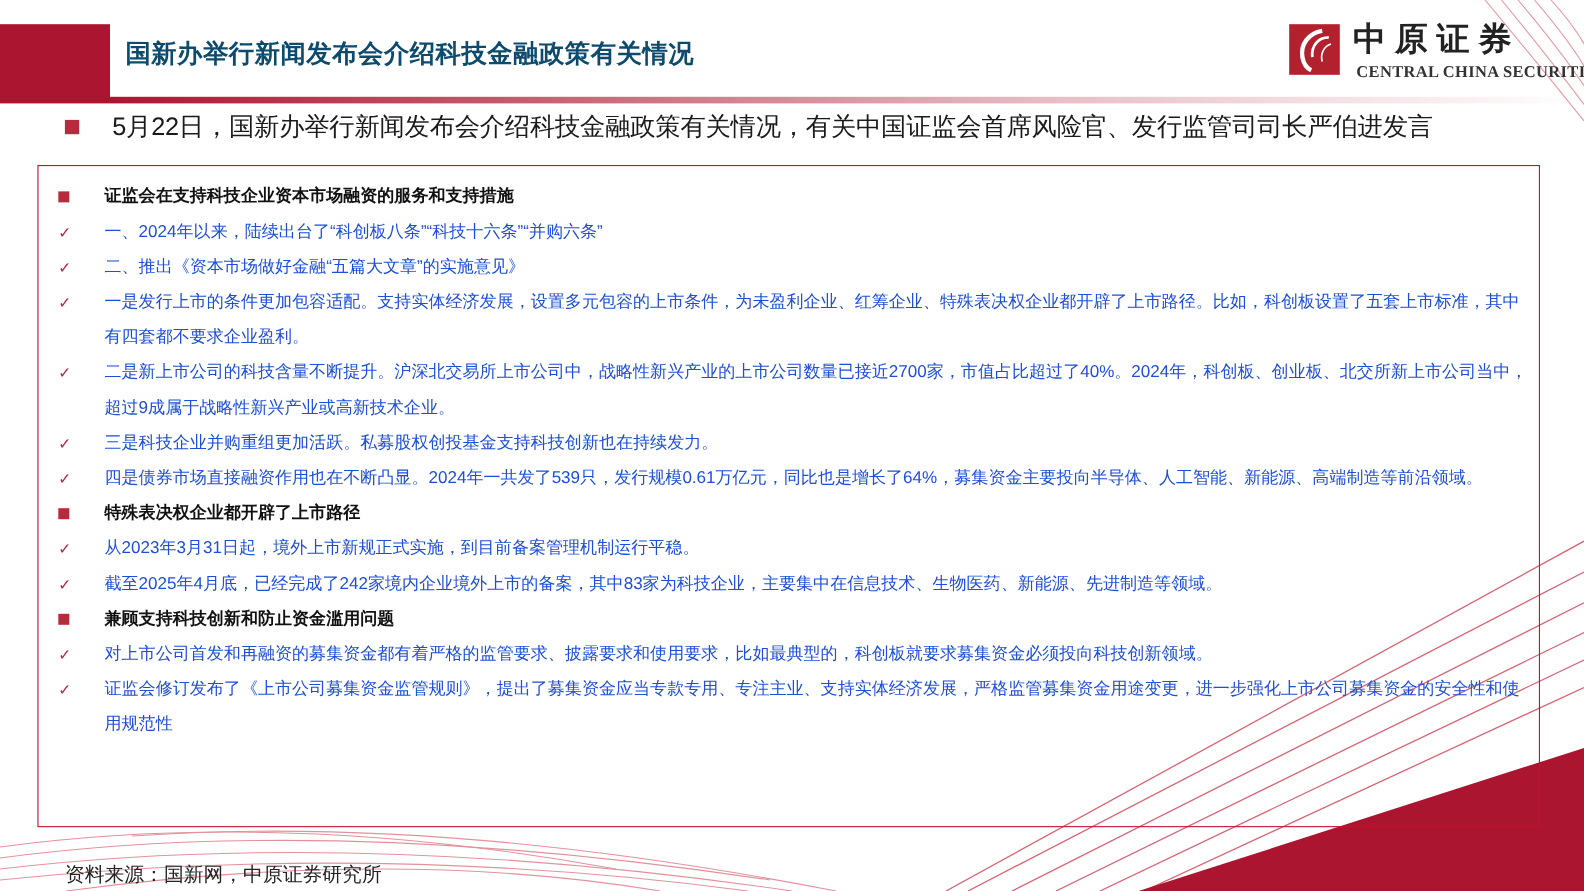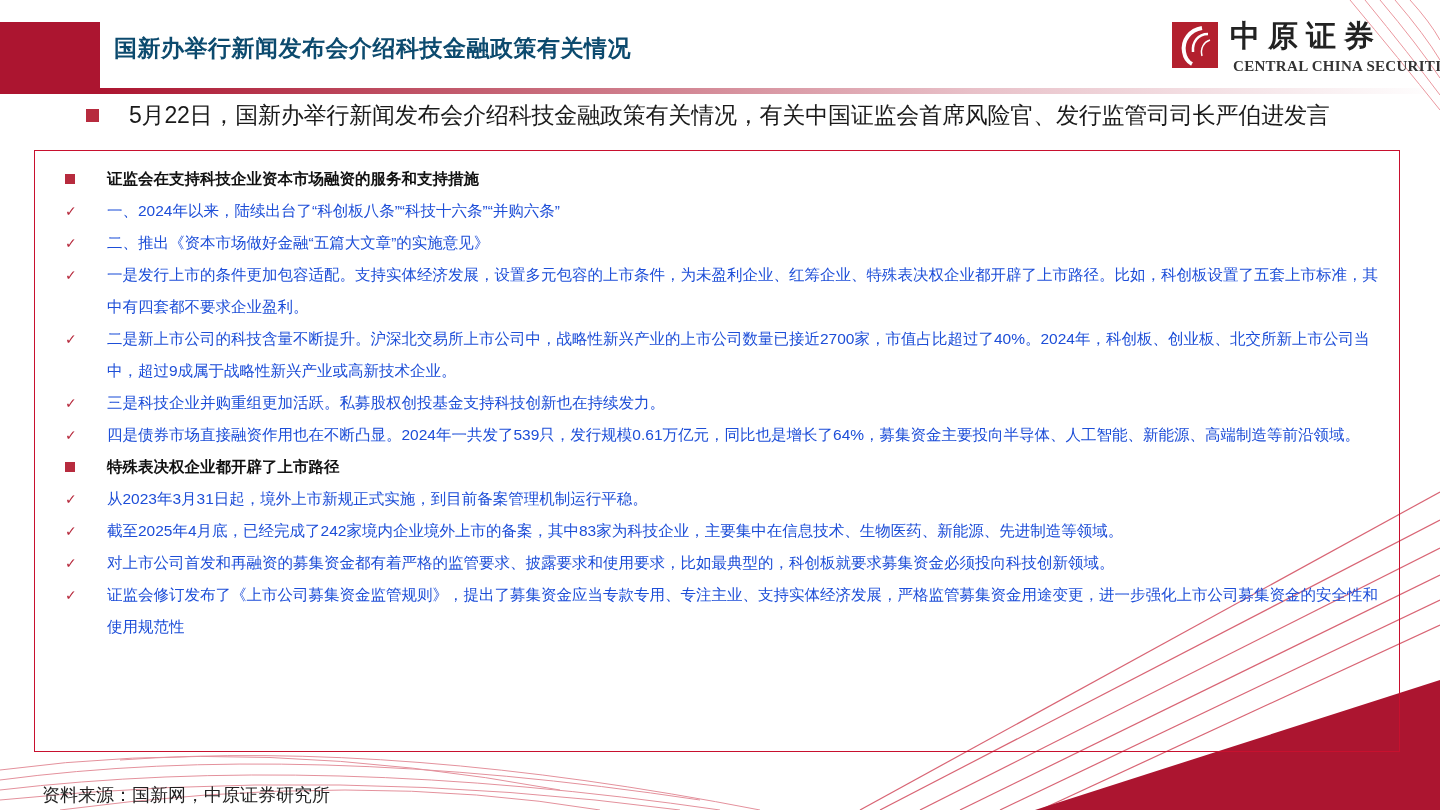--- a/index.html
+++ b/index.html
@@ -28,39 +28,39 @@
   .logo-cn {
     position: absolute; left: 58px; top: -2px; font-family: Liberation Mono, monospace;
     font-size: 30px; font-weight: bold; color: #222; letter-spacing: 8px; line-height: 36px;
   }
   .logo-en {
     position: absolute; left: 61px; top: 36px; font-family: "Liberation Serif", serif;
     font-size: 15px; font-weight: bold; color: #333; letter-spacing: 0.3px; white-space: nowrap;
   }
 
   .headline {
-    position: absolute; left: 86px; top: 98px; height: 34px; display: flex; align-items: center;
+    position: absolute; left: 59px; top: 98px; height: 34px; display: flex; align-items: center;
   }
   .headline-bullet { width: 13px; height: 13px; background: #b72b3e; margin-right: 30px; }
   .headline-text { font-size: 23px; color: #1a1a1a; white-space: nowrap; letter-spacing: -0.2px; }
 
   .content-box {
     position: absolute; left: 34px; top: 150px; width: 1366px; height: 602px;
     border: 1.5px solid #c8102e; background: rgba(255,255,255,0);
   }
   .content-list { position: absolute; left: 14px; top: 12px; width: 1340px; }
-  .row { display: flex; align-items: flex-start; font-size: 15.5px; line-height: 32px; margin-left: 12px; }
+  .row { display: flex; align-items: flex-start; font-size: 15.5px; line-height: 32px; }
   .marker { width: 46px; flex: 0 0 46px; position: relative; height: 32px; }
   .marker-square { position: absolute; left: 4px; top: 11px; width: 10px; height: 10px; background: #b72b3e; }
   .marker-check { position: absolute; left: 4px; top: 0; color: #b72b3e; font-size: 14px; line-height: 32px; }
   .row-text { flex: 1; color: #1d4ed8; }
   .row.heading .row-text { font-weight: bold; color: #111; }
 
   .source {
-    position: absolute; left: 42px; top: 782px; font-size: 18px; color: #222; line-height: 26px;
+    position: absolute; left: 59px; top: 782px; font-size: 18px; color: #222; line-height: 26px;
   }
 </style>
 </head>
 <body>
 
 <svg class="deco-svg" viewBox="0 0 1440 810">
 
   <g fill="none" stroke="#d9424f" stroke-width="1" opacity="0.55">
     <path d="M1350 0 Q1400 60 1440 110"></path>
     <path d="M1365 0 Q1410 55 1440 95"></path>
@@ -165,20 +165,26 @@
           <span class="marker-check">✓</span>
         </div>
       <div class="row-text">从2023年3月31日起，境外上市新规正式实施，到目前备案管理机制运行平稳。</div>
     </div>
     <div class="row">
       <div class="marker">
           <span class="marker-check">✓</span>
         </div>
       <div class="row-text">截至2025年4月底，已经完成了242家境内企业境外上市的备案，其中83家为科技企业，主要集中在信息技术、生物医药、新能源、先进制造等领域。</div>
     </div>
+    <div class="row heading">
+      <div class="marker">
+          <div class="marker-square"></div>
+        </div>
+      <div class="row-text">兼顾支持科技创新和防止资金滥用问题</div>
+    </div>
     <div class="row">
       <div class="marker">
           <span class="marker-check">✓</span>
         </div>
       <div class="row-text">对上市公司首发和再融资的募集资金都有着严格的监管要求、披露要求和使用要求，比如最典型的，科创板就要求募集资金必须投向科技创新领域。</div>
     </div>
     <div class="row">
       <div class="marker">
           <span class="marker-check">✓</span>
         </div>

